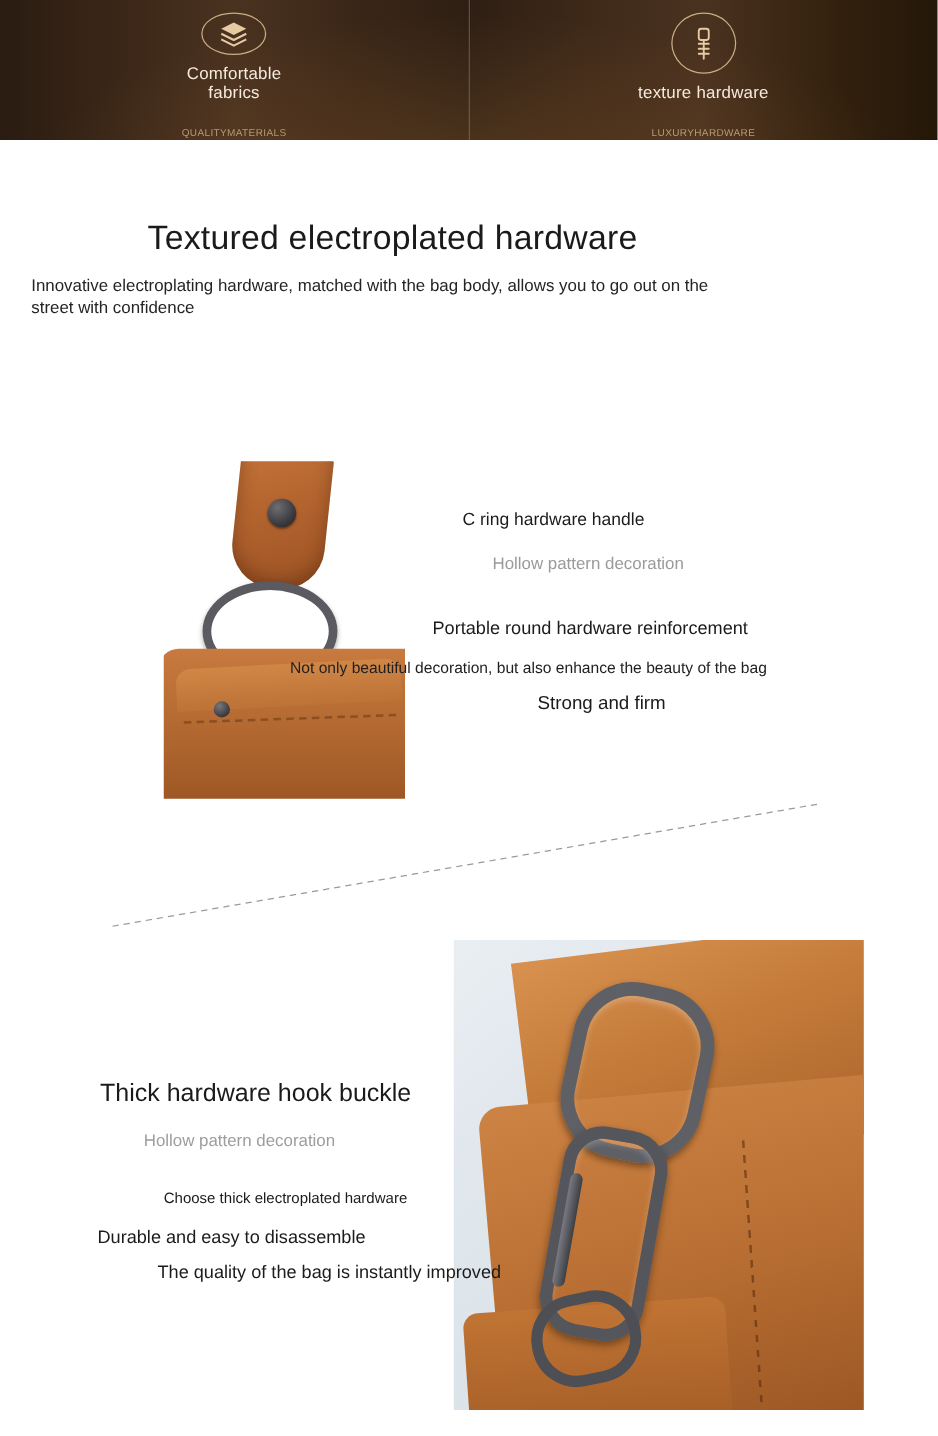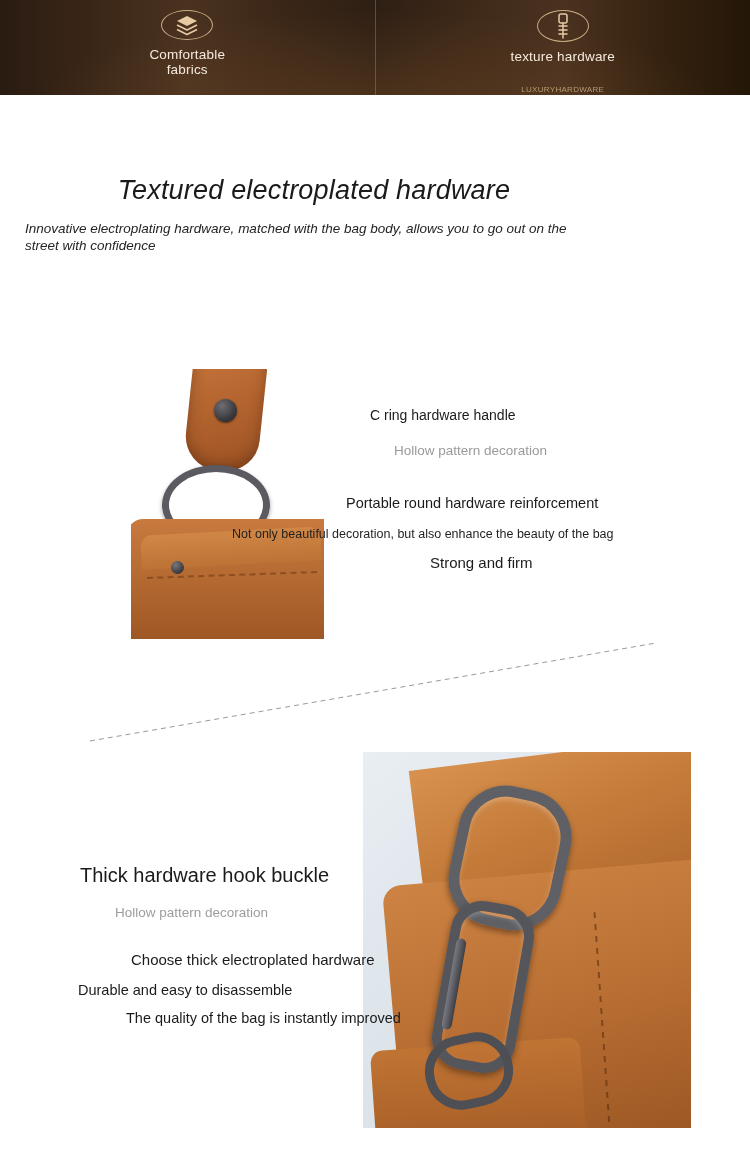--- a/index.html
+++ b/index.html
@@ -15,21 +15,21 @@
     font-family: "Liberation Sans", sans-serif;
     color: #1c1c1c;
   }
 
   
   .banner {
     position: absolute;
     left: 0;
     top: 0;
     width: 750px;
-    height: 95px;
+    height: 112px;
     background: linear-gradient(to right, #2a1c12 0%, #3a2617 12%, #4a3220 25%, #3a2617 38%, #2e1f14 50%, #3d2818 62%, #4a3220 75%, #35220f 88%, #241708 100%);
     display: flex;
     overflow: hidden;
   }
   .banner::after {
     content: "";
     position: absolute;
     left: 0; top: 0; right: 0; bottom: 0;
     background: radial-gradient(ellipse at 50% 120%, rgba(120,80,40,0.45) 0%, rgba(0,0,0,0) 65%);
     pointer-events: none;
@@ -75,21 +75,20 @@
     margin-top: 20px;
     letter-spacing: .3px;
   }
 
   
   .sec1 {
     position: absolute;
     left: 0;
     top: 112px;
     width: 628px;
-    font-style: italic;
   }
   .h1 {
     text-align: center;
     font-size: 27px;
     font-weight: 400;
     color: #1a1a1a;
     margin-top: 63px;
     letter-spacing: .2px;
   }
   .h2 {
@@ -294,21 +293,21 @@
     top: 282px;
     width: 70px;
     height: 56px;
     border: 9px solid #4e4f55;
     border-radius: 36px;
     transform: rotate(-12deg);
   }
 
   .s2t1 { position: absolute; left: 80px; top: 864px; font-size: 20px; color: #1a1a1a; }
   .s2t2 { position: absolute; left: 115px; top: 905px; font-size: 13.5px; color: #9d9d9d; }
-  .s2t3 { position: absolute; left: 131px; top: 951px; font-size: 15px; color: #1b1b1b; }
+  .s2t3 { position: absolute; left: 131px; top: 951px; font-size: 12px; color: #1b1b1b; }
   .s2t4 { position: absolute; left: 78px; top: 982px; font-size: 14.5px; color: #1b1b1b; }
   .s2t5 { position: absolute; left: 126px; top: 1010px; font-size: 14.5px; color: #1b1b1b; }
 </style>
 </head>
 <body>
 
 <div class="banner">
 
   <div class="banner-cell">
     <div class="circle-icon">

